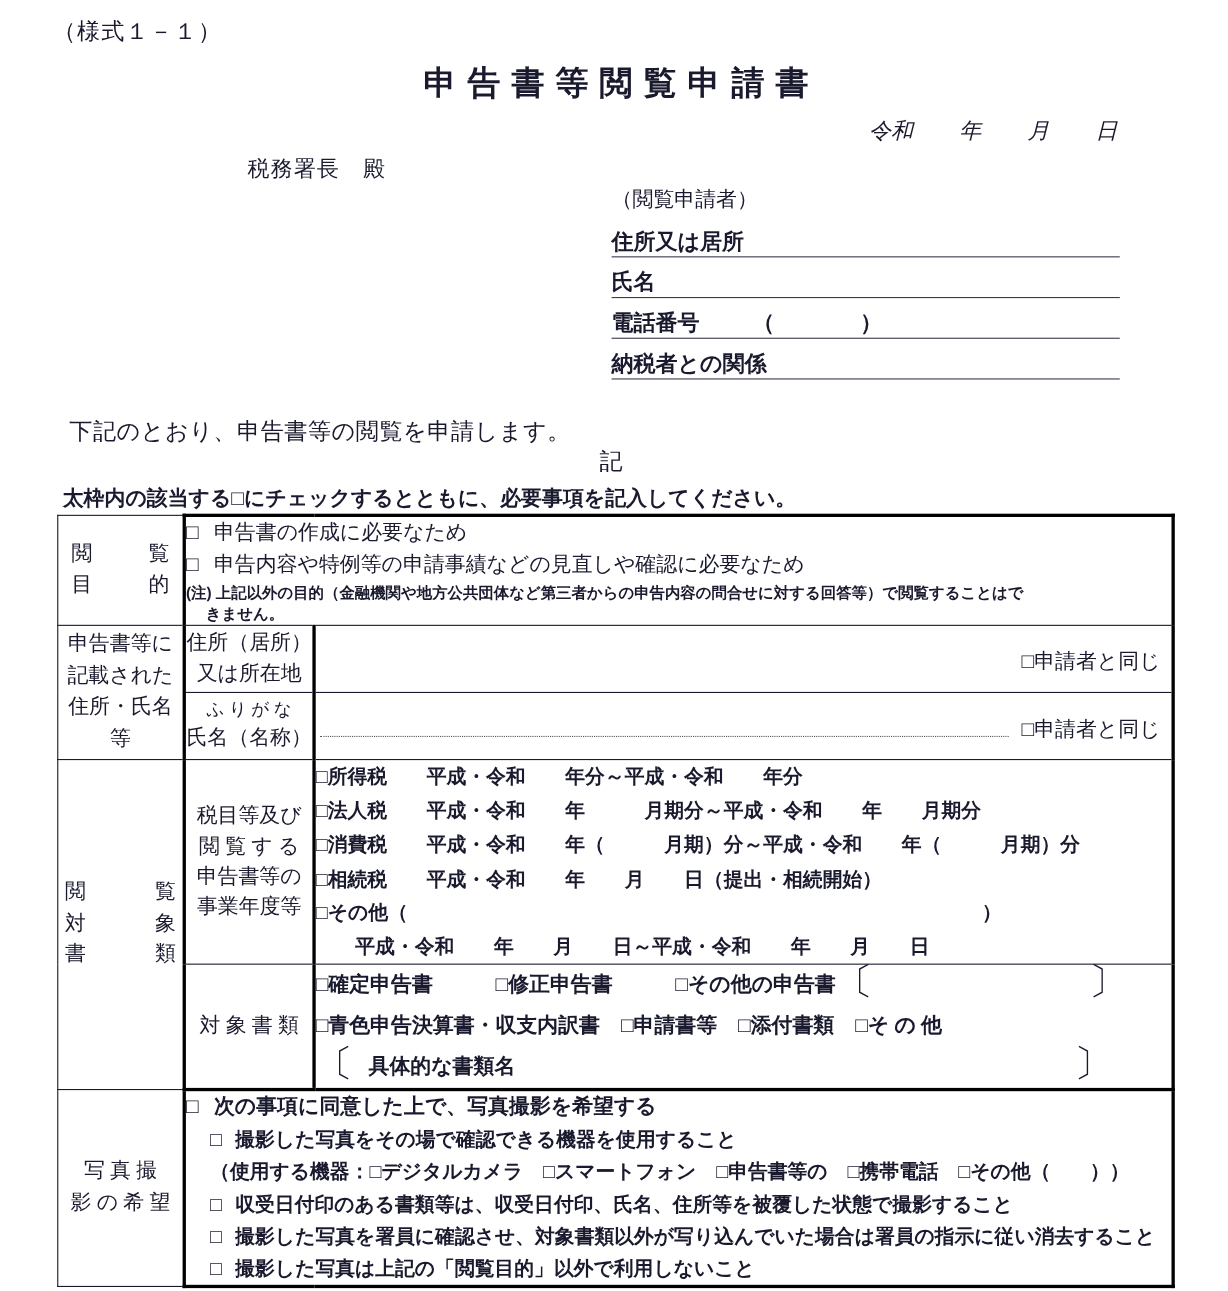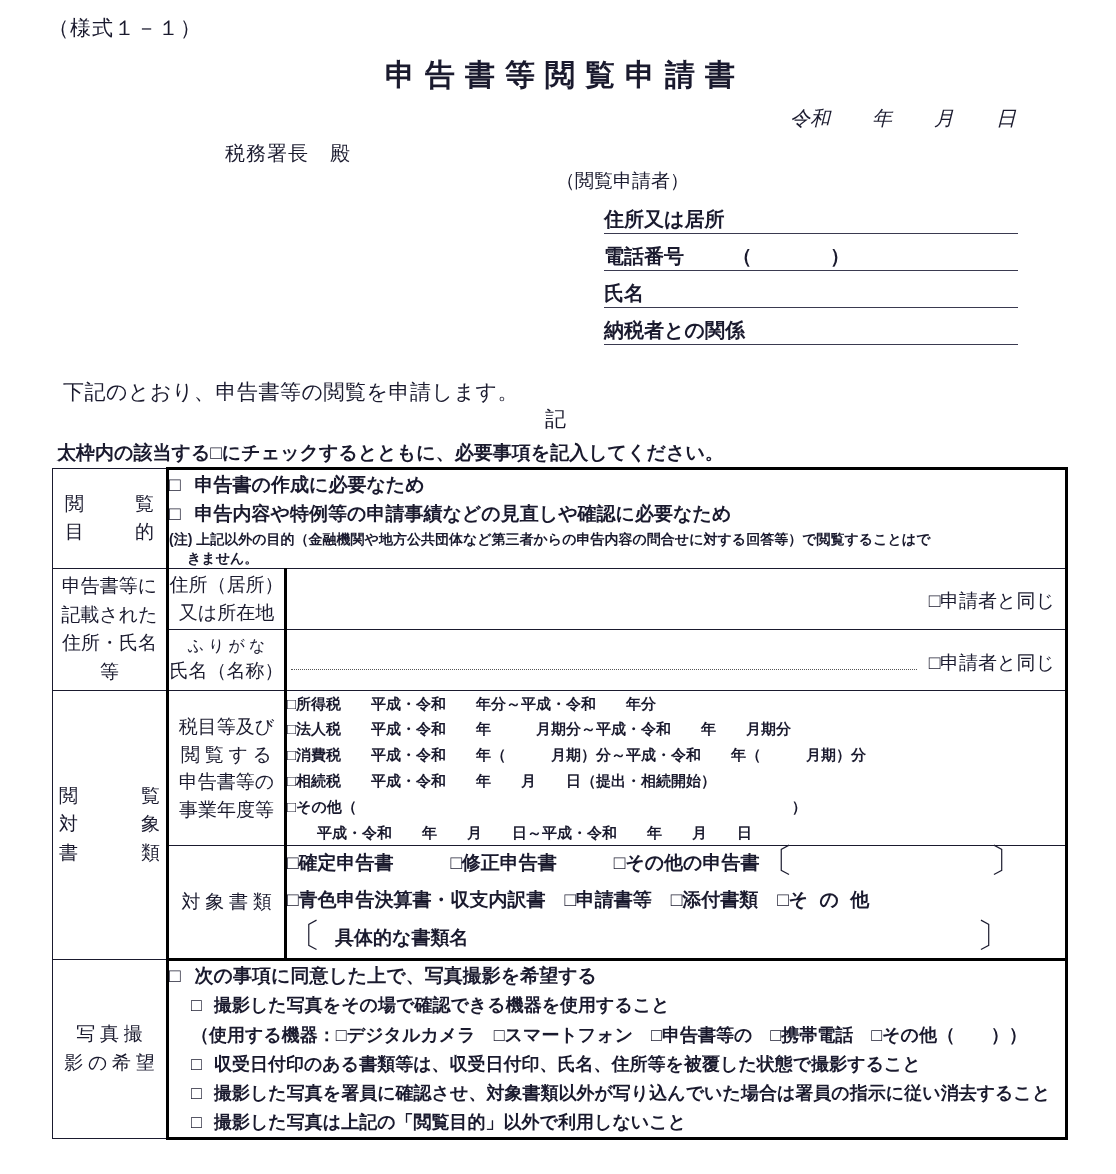--- a/index.html
+++ b/index.html
@@ -99,21 +99,20 @@
   .ap-row {
     position: relative;
     border-bottom: 1.4px solid #3a3a50;
     height: 32px;
     font-size: 20px;
     font-weight: bold;
     font-family: "Liberation Sans", "DejaVu Sans", sans-serif;
     display: flex;
     align-items: flex-end;
     white-space: nowrap;
-    margin-left: 48px;
   }
   .ap-row.tall { height: 36px; }
   .furi {
     position: relative;
     height: 22px;
     display: flex;
     align-items: center;
     font-size: 11px;
     font-weight: bold;
     font-family: "Liberation Sans", "DejaVu Sans", sans-serif;
@@ -188,21 +187,21 @@
   }
   .vlabel .spread3 {
     display: flex;
     justify-content: space-between;
     padding: 0 6px;
   }
   .cellpad { padding: 6px 10px; }
 
   .chkline {
     font-size: 19px;
-    font-weight: bold;
+    font-weight: normal;
     font-family: "Liberation Sans", "DejaVu Sans", sans-serif;
     line-height: 1.55;
     white-space: nowrap;
   }
   .chkline .bx { margin-right: 14px; }
   .note {
     font-size: 14px;
     font-weight: bold;
     font-family: "Liberation Sans", "DejaVu Sans", sans-serif;
     line-height: 1.35;
@@ -228,31 +227,31 @@
     padding-right: 10px;
     box-sizing: border-box;
   }
   .dotline {
     flex: 1;
     border-bottom: 1.6px dotted #555;
     height: 1px;
     margin: 0 12px 4px 4px;
   }
   .taxline {
-    font-size: 15px;
+    font-size: 18px;
     font-weight: bold;
     font-family: "Liberation Sans", "DejaVu Sans", sans-serif;
     line-height: 1.72;
     white-space: nowrap;
   }
 
   .docline {
     font-size: 19px;
     font-weight: bold;
-    font-family: Liberation Mono, monospace;
+    font-family: Liberation Serif, serif;
     line-height: 1.95;
     white-space: nowrap;
     position: relative;
   }
   .bigbr {
     font-size: 34px;
     font-weight: normal;
     line-height: 0;
     position: relative;
     top: 3px;
@@ -287,28 +286,28 @@
 
   <div class="applicant">
     <div class="cap">（閲覧申請者）</div>
 
     <div class="ap-row tall">
       <span>住所又は居所</span>
     </div>
 
 
     <div class="ap-row tall">
+      <span>氏名</span>
+    </div>
+
+    <div class="ap-row tall">
       <span>電話番号</span>
       <span class="paren" style="margin-left:48px;">
         <span>（</span><span class="inner"></span><span>）</span>
       </span>
-    </div>
-
-    <div class="ap-row tall">
-      <span>氏名</span>
     </div>
 
     <div class="ap-row tall">
       <span>納税者との関係</span>
     </div>
   </div>
 
   <div class="statement">下記のとおり、申告書等の閲覧を申請します。</div>
   <div class="ki">記</div>
   <div class="instruction">太枠内の該当する□にチェックするとともに、必要事項を記入してください。</div>

